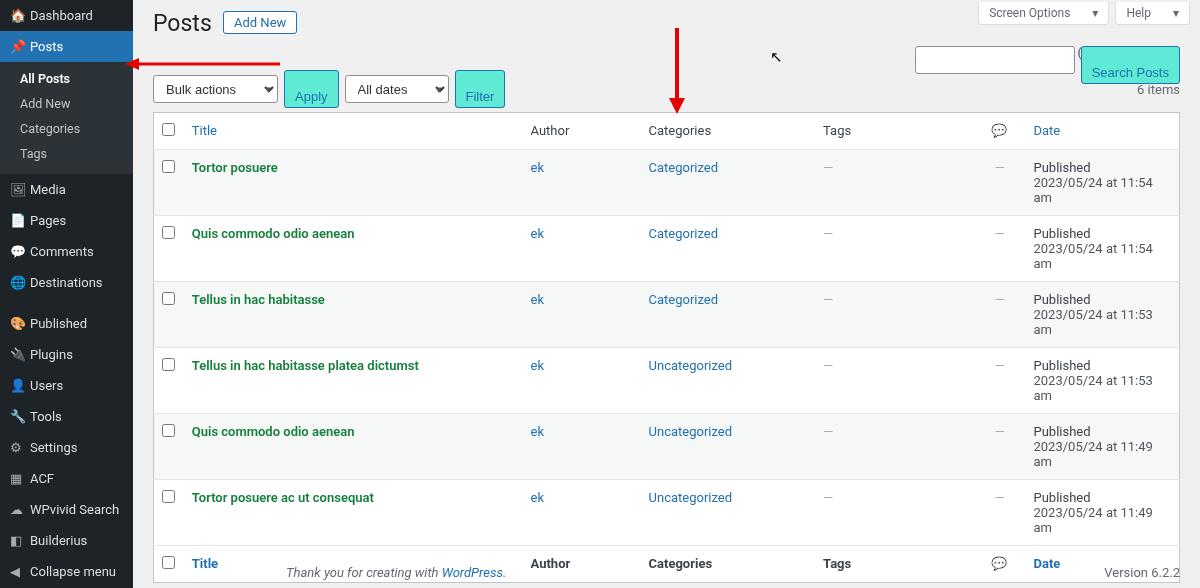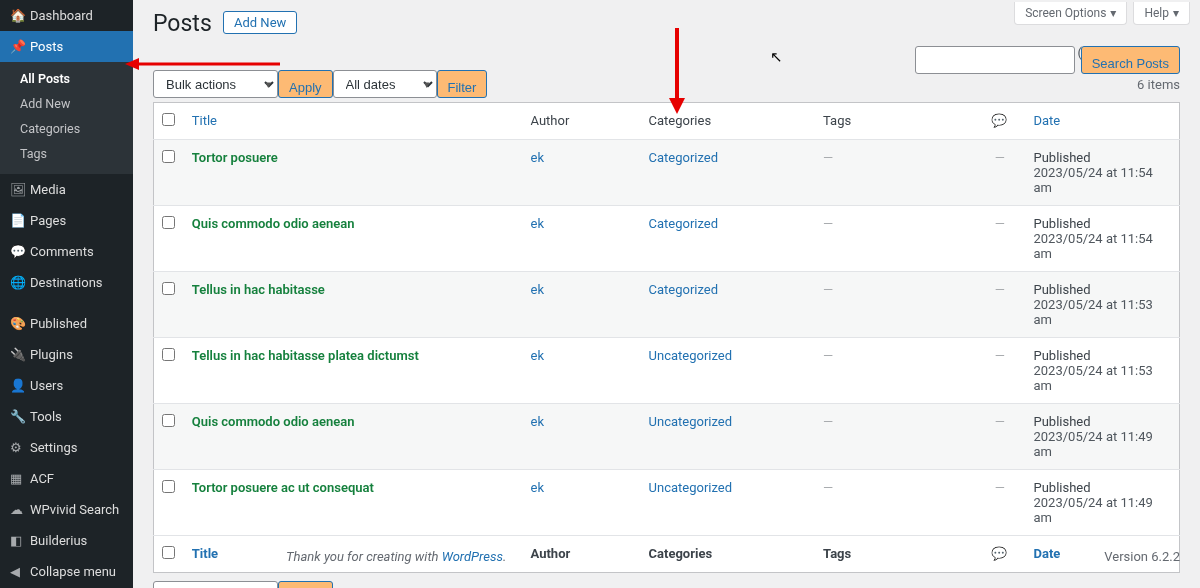--- a/index.html
+++ b/index.html
@@ -13,32 +13,32 @@
   .menu-item.current { background: #2271b1; color: #fff; }
   .menu-item.current .mi-icon { color:#fff; }
   .submenu { background: #2c3338; padding: 4px 0 8px 0; }
   .submenu-item { padding: 5px 10px 5px 20px; color:#c3c4c7; font-size:12.5px; cursor:pointer; }
   .submenu-item.current { color:#fff; font-weight:600; }
 
   
   #wpbody { position: absolute; left: 133px; top: 0; right: 0; bottom: 0; background: #f0f0f1; padding: 0; }
   .wrap { padding: 10px 20px 0 20px; }
   .screen-meta-links { position:absolute; top:2px; right:10px; display:flex; gap:6px; }
-  .screen-meta-link { background:#fff; border:1px solid #dcdcde; border-top:none; border-radius:0 0 4px 4px; padding:4px 10px; font-size:12px; cursor:pointer; color:#646970; display:flex; align-items:center; gap:4px;}
+  .screen-meta-link { background:#fff; border:1px solid #dcdcde; border-top:none; border-radius:0 0 4px 4px; padding:4px 10px; font-size:12px; cursor:pointer; color:#646970; display:flex; align-items:center; gap:22px;}
 
   h1.wp-heading-inline { font-size: 23px; font-weight: 400; color:#1d2327; display:inline-block; margin-right:8px;}
   .page-title-action { display:inline-block; border:1px solid #2271b1; color:#2271b1; background:#fff; padding:3px 10px; border-radius:3px; font-size:13px; cursor:pointer; vertical-align: 4px;}
 
   .subsubsub { margin: 8px 0 10px 0; font-size:13px; color:#646970;text-align:right; }
   .subsubsub span.count { color:#50575e; }
 
   .tablenav { display:flex; align-items:center; justify-content:space-between; margin-bottom:4px; }
-  .tablenav .actions { display:flex; align-items:center; }
+  .tablenav .actions { display:flex; gap:6px; align-items:center; }
   select, .button { border:1px solid #8c8f94; background:#fff; border-radius:3px; padding:3px 24px 3px 8px; font-size:13px; height:28px; color:#2c3338;}
-  .button { padding:9px 10px; color:#2271b1; border-color:#2271b1; cursor:pointer; background:#fdba74;}
+  .button { padding:18px 10px; color:#2271b1; border-color:#2271b1; cursor:pointer; background:#5eead4;}
   .dropdown { position:relative; display:inline-flex; align-items:center; }
   .dropdown::after { content:"▾"; position:absolute; right:7px; font-size:11px; color:#555; pointer-events:none;}
 
   .search-box { position:absolute; top:46px; right:20px; display:flex; gap:6px;}
   .search-box input[type=search]{ border:1px solid #8c8f94; border-radius:3px; height:28px; width:160px; padding:0 6px; }
 
   table.wp-list-table { width:100%; border-collapse:collapse; background:#fff; border:1px solid #c3c4c7; margin-top:4px;}
   table.wp-list-table th, table.wp-list-table td { text-align:left; padding:10px 8px; font-size:13px; vertical-align: top; border-top:1px solid #e2e4e7;}
   table.wp-list-table thead th { border-top:none; font-weight:400; color:#2271b1; }
   table.wp-list-table thead th.static { color:#3c434a; }
@@ -52,21 +52,21 @@
   .col-comments { width:50px; text-align:center !important;}
   .col-date { width:150px; }
   .row-title { color:#15803d; font-weight:600; }
   tr.alternate { background:#f6f7f7; }
   td .dash { color:#a7aaad; }
   td .date-status { color:#3c434a; }
   td .date-time  { color:#50575e; }
 
   .tablenav-pages { color:#646970; font-size:13px; }
 
-  #wpfooter { position:absolute; left:153px; right:20px; bottom:24px; display:flex; justify-content:space-between; color:#646970; font-size:13px; font-style:italic;}
+  #wpfooter { position:absolute; left:153px; right:20px; bottom:8px; display:flex; justify-content:space-between; color:#646970; font-size:13px; font-style:italic;}
   #wpfooter .version { font-style:normal; }
 
   
   .arrow-h { position:absolute; pointer-events:none; }
   .arrow-v { position:absolute; pointer-events:none; }
 
   
   .fake-cursor { position:absolute; left:770px; top:48px; font-size:15px; color:#000; pointer-events:none;}
 </style>
 </head>

